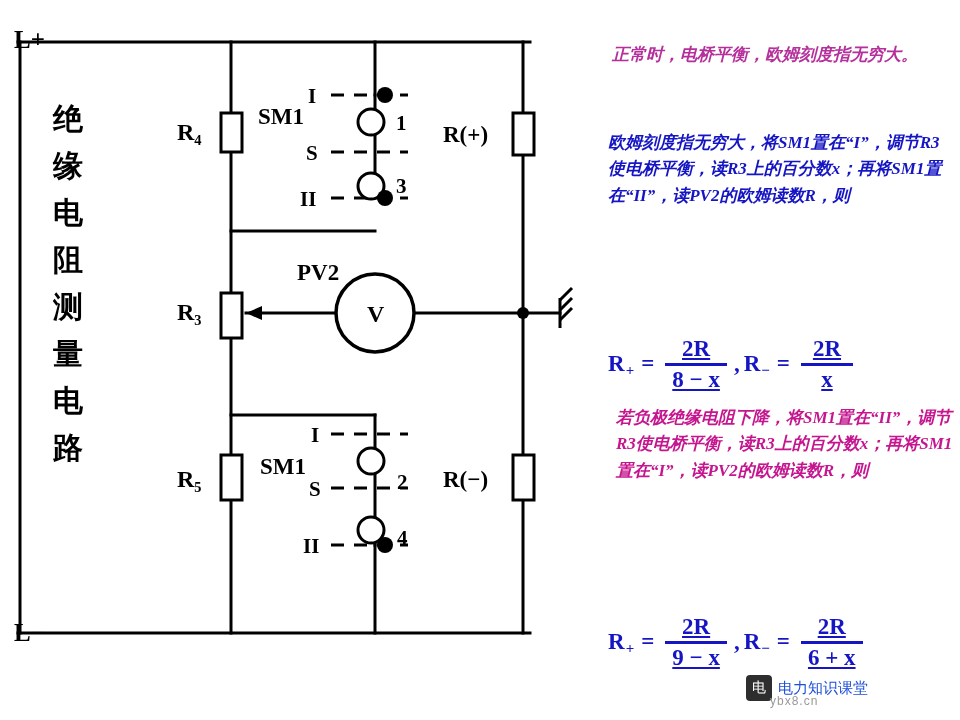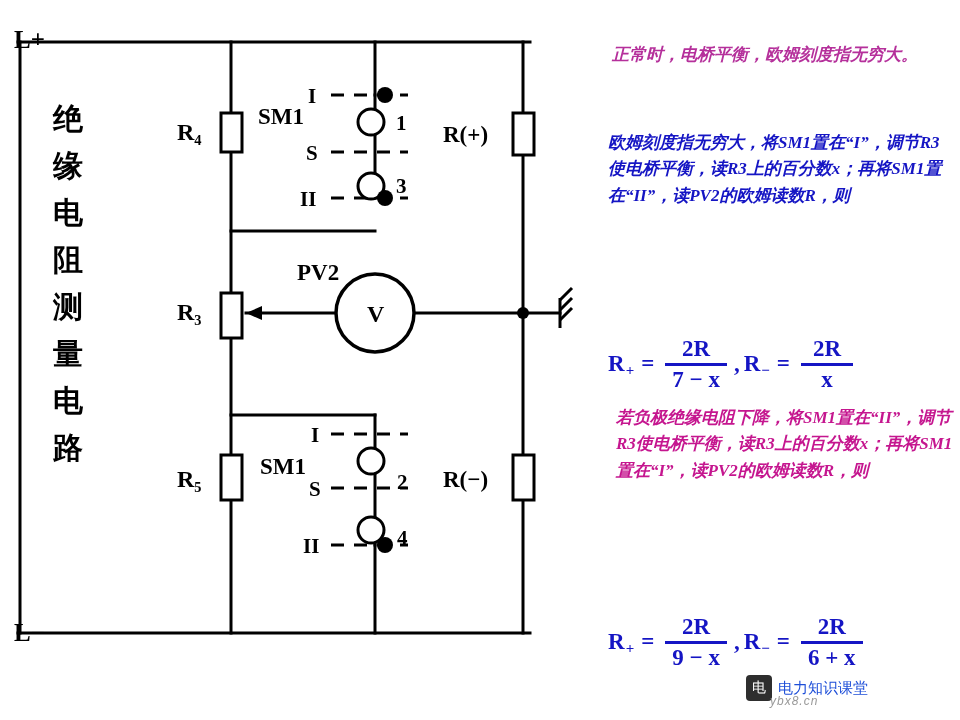--- a/index.html
+++ b/index.html
@@ -105,20 +105,21 @@
     position: relative;
     top: 6px;
     margin-left: 1px;
     margin-right: 1px;
   }
   .frac {
     display: inline-flex;
     flex-direction: column;
     align-items: center;
     margin: 0 5px;
+    text-decoration: underline;
   }
   .frac .num { padding: 0 7px 1px 7px; }
   .frac .den { padding: 1px 7px 0 7px; }
   .frac .bar {
     height: 2.5px;
     background: currentColor;
     width: 100%;
     min-width: 52px;
   }
   .comma { margin: 0 4px 0 2px; }
@@ -151,21 +152,20 @@
     color: #1d4ed8;
   }
   #wm-sub {
     position: absolute;
     left: 770px;
     top: 694px;
     font-family: "Liberation Sans", sans-serif;
     font-size: 12px;
     color: #999;
     letter-spacing: 1px;
-    font-style: italic;
   }
 </style>
 </head>
 <body>
 
 <div id="page">
 
   <div id="diagram-panel">
 
     <svg id="diagram-svg" width="590" height="720" viewBox="0 0 590 720">
@@ -297,21 +297,21 @@
     <div class="para" id="para-pos">欧姆刻度指无穷大，将SM1置在“I”，调节R3使电桥平衡，读R3上的百分数x；再将SM1置在“II”，读PV2的欧姆读数R，则</div>
 
     <div class="formula" id="formula-1">
       <span class="fterm">
         <span>R</span>
           <span class="fsub">+</span>
         <span class="eq">=</span>
         <span class="frac">
           <span class="num">2R</span>
           <span class="bar"></span>
-          <span class="den">7 − x</span>
+          <span class="den">8 − x</span>
         </span>
       </span>
       <span class="comma">,</span>
       <span class="fterm">
         <span>R</span>
           <span class="fsub">−</span>
         <span class="eq">=</span>
         <span class="frac">
           <span class="num">2R</span>
           <span class="bar"></span>

